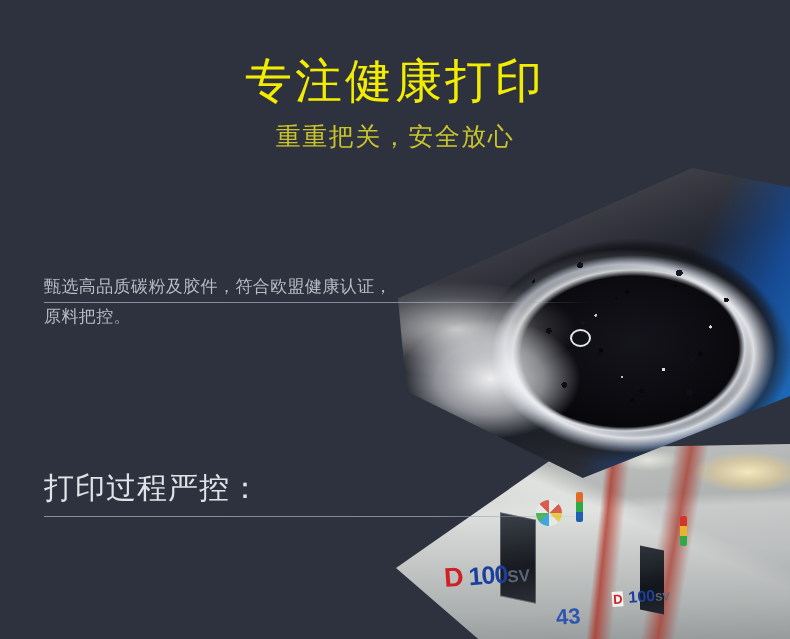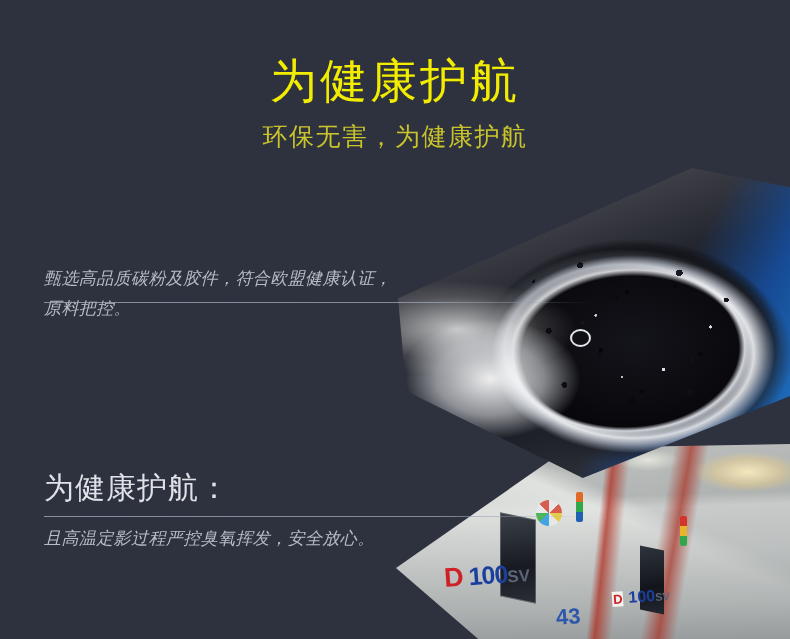--- a/index.html
+++ b/index.html
@@ -277,38 +277,37 @@
         rgba(150,160,176,0.85) 0%,
         rgba(150,160,176,0.80) 72%,
         rgba(150,160,176,0.35) 88%,
         rgba(150,160,176,0.0) 100%);
     z-index: 7;
   }
   .rule-1 { top: 302px; left: 44px; }
   .rule-2 { top: 516px; left: 44px; }
 
   .section-body {
-    margin-top: 16px;
+    margin-top: 24px;
     font-size: 17px;
     line-height: 30px;
     color: #b7bcc5;
     letter-spacing: 0.4px;
     font-weight: 400;
-    font-style: italic;
   }
   .section-body .line { display: block; white-space: nowrap; }
 </style>
 </head>
 <body>
 
 <div id="stage">
 
   <div class="header">
-    <div class="main-title">为健康护航</div>
-    <div class="sub-title">环保无害，为健康护航</div>
+    <div class="main-title">专注健康打印</div>
+    <div class="sub-title">重重把关，安全放心</div>
   </div>
 
   <div class="photo1-wrap">
     <div class="photo1"></div>
   </div>
 
   <div class="photo2-wrap">
     <div class="photo2">
       <div class="dark-box1"></div>
       <div class="dark-box2"></div>
@@ -330,20 +329,19 @@
 
   <div class="section section-1">
     <div class="section-body">
       <span class="line">甄选高品质碳粉及胶件，符合欧盟健康认证，</span>
       <span class="line">原料把控。</span>
     </div>
   </div>
   <div class="section-rule rule-1"></div>
 
   <div class="section section-2">
-    <div class="section-heading">为健康护航：</div>
+    <div class="section-heading">打印过程严控：</div>
     <div class="section-body">
-      <span class="line">且高温定影过程严控臭氧挥发，安全放心。</span>
     </div>
   </div>
   <div class="section-rule rule-2"></div>
 
 </div>
 
 </body></html>

